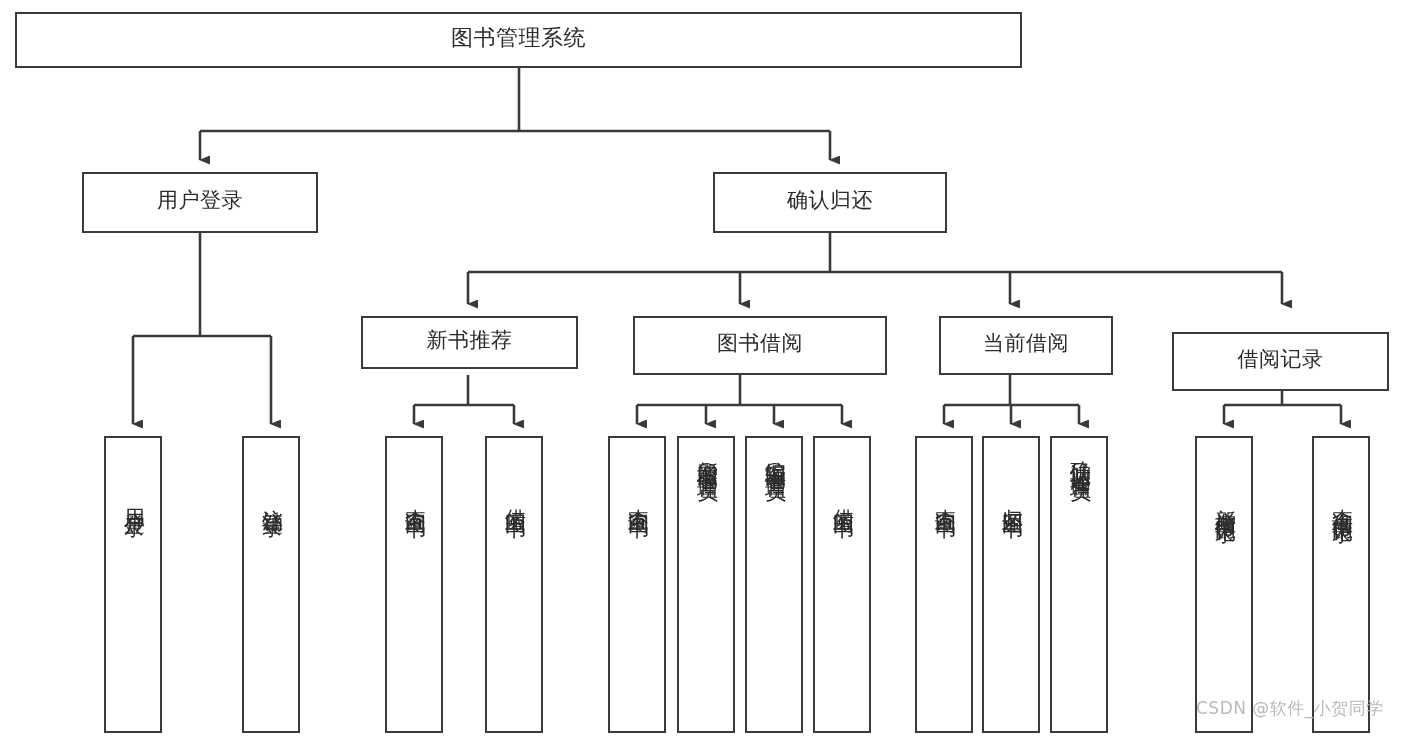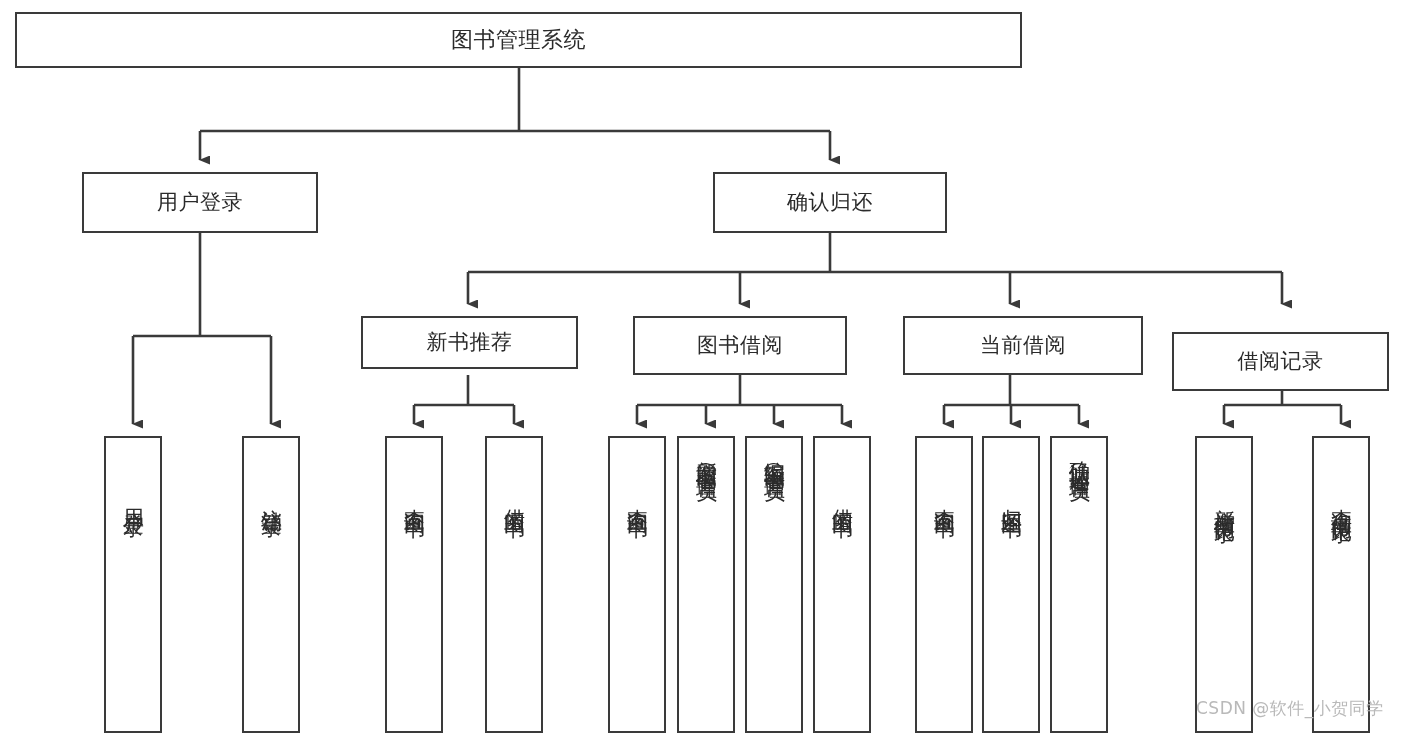--- a/index.html
+++ b/index.html
@@ -26,20 +26,21 @@
   }
   .node {
     position: absolute;
     box-sizing: border-box;
     background: #ffffff;
     border: 2px solid #3a3a3a;
     display: flex;
     align-items: center;
     justify-content: center;
     color: #2b2b2b;
+    font-family: Liberation Mono, monospace;
   }
   .node .label {
     display: block;
     text-align: center;
     line-height: 1.18;
     letter-spacing: 0.5px;
   }
   
   .node.horiz .label {
     font-size: 21px;
@@ -135,25 +136,25 @@
   </div>
 
   <div class="node horiz" style="left:713px; top:172px; width:234px; height:61px;">
     <span class="label">确认归还</span>
   </div>
 
   <div class="node horiz" style="left:361px; top:316px; width:217px; height:53px;">
     <span class="label">新书推荐</span>
   </div>
 
-  <div class="node horiz" style="left:633px; top:316px; width:214px; height:59px;">
+  <div class="node horiz" style="left:633px; top:316px; width:254px; height:59px;">
     <span class="label">图书借阅</span>
   </div>
 
-  <div class="node horiz" style="left:903px; top:316px; width:240px; height:59px;">
+  <div class="node horiz" style="left:939px; top:316px; width:174px; height:59px;">
     <span class="label">当前借阅</span>
   </div>
 
   <div class="node horiz" style="left:1172px; top:316px; width:217px; height:59px;margin-top:16px;">
     <span class="label">借阅记录</span>
   </div>
 
   <div class="node vert mid" style="left:104px; top:436px; width:58px; height:297px;">
     <span class="label">用户登录</span>
   </div>

